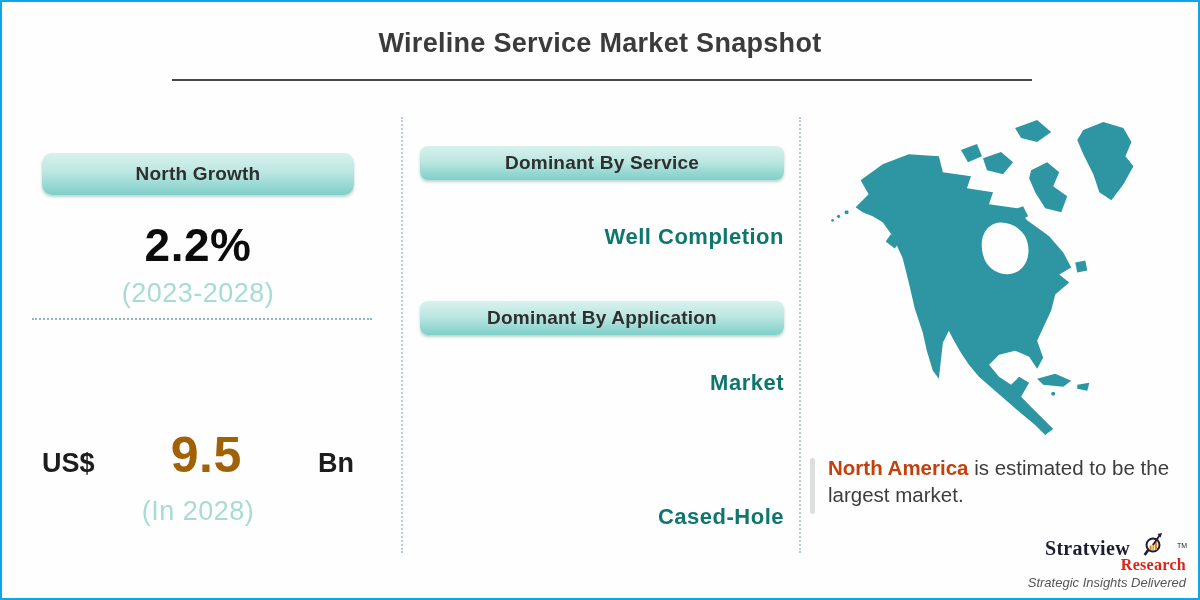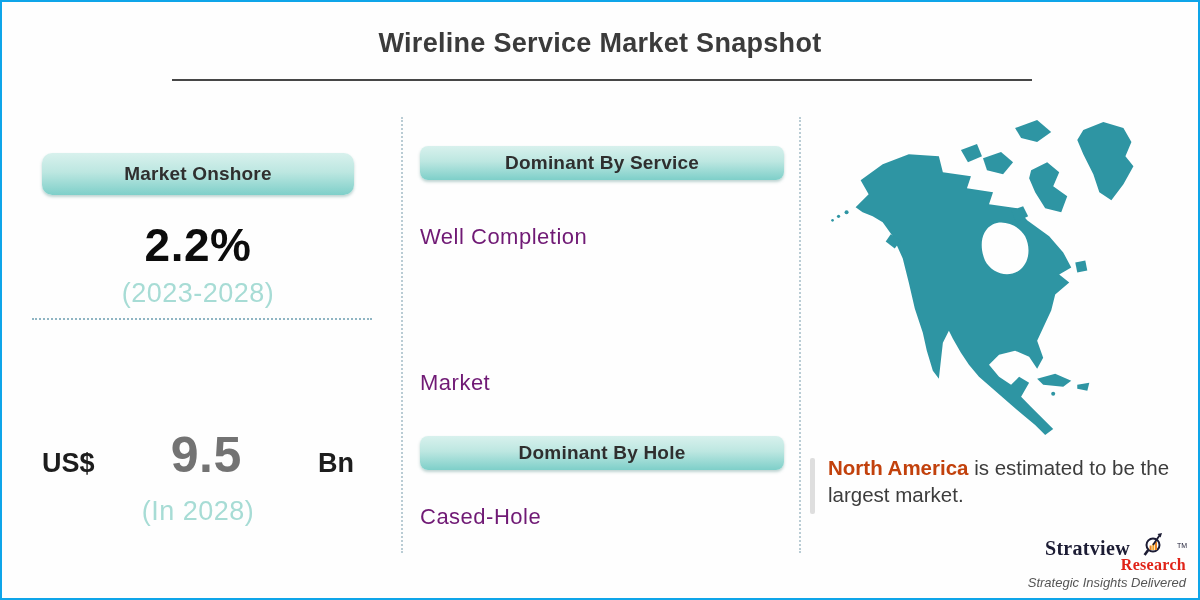--- a/index.html
+++ b/index.html
@@ -38,25 +38,25 @@
   }
   .teal-note{
     position:absolute;left:40px;width:312px;text-align:center;
     font-size:27px;font-weight:500;color:#a7dcd5;letter-spacing:.5px;
   }
   .size-line{
     position:absolute;left:40px;width:312px;top:424px;
     display:flex;align-items:baseline;justify-content:space-between;
   }
   .size-line .cur,.size-line .unit{font-size:27px;font-weight:600;color:#1d1d1d;}
-  .size-line .val{font-size:50px;font-weight:800;color:#737373;letter-spacing:.5px;}
+  .size-line .val{font-size:50px;font-weight:800;color:#a16207;letter-spacing:.5px;}
   
   .mid-value{
-    position:absolute;left:418px;width:364px;text-align:left;
-    font-size:22px;font-weight:400;color:#701a75;letter-spacing:.5px;
+    position:absolute;left:418px;width:364px;text-align:right;
+    font-size:22px;font-weight:700;color:#0f766e;letter-spacing:.5px;
   }
   
   .map-wrap{position:absolute;left:828px;top:110px;width:312px;height:336px;}
   .accent-bar{position:absolute;left:808px;top:456px;width:5px;height:56px;background:#dedede;border-radius:2px;}
   .region-note{
     position:absolute;left:826px;top:452px;width:348px;
     font-size:20.5px;line-height:1.32;color:#3c3c3c;font-weight:400;
   }
   .region-note b{color:#c2410c;font-weight:700;}
   
@@ -73,44 +73,44 @@
 
 <div class="canvas">
 
   <div class="title">Wireline Service Market Snapshot</div>
   <div class="title-rule"></div>
 
   <div class="vdot one"></div>
   <div class="vdot two"></div>
 
   <div class="pill left" style="top:151px">
-    <span>Market Onshore</span>
+    <span>North Growth</span>
   </div>
   <div class="big-number">2.2%</div>
   <div class="teal-note" style="top:276px">(2023-2028)</div>
 
   <div class="hdot"></div>
 
   <div class="size-line">
     <span class="cur">US$</span>
       <span class="val">9.5</span>
       <span class="unit">Bn</span>
   </div>
   <div class="teal-note" style="top:494px">(In 2028)</div>
 
   <div class="pill mid" style="top:144px">
     <span>Dominant By Service</span>
   </div>
   <div class="mid-value" style="top:222px">Well Completion</div>
 
+  <div class="pill mid" style="top:299px">
+    <span>Dominant By Application</span>
+  </div>
   <div class="mid-value" style="top:368px">Market</div>
 
-  <div class="pill mid" style="top:434px">
-    <span>Dominant By Hole</span>
-  </div>
   <div class="mid-value" style="top:502px">Cased-Hole</div>
 
   <div class="map-wrap">
     <svg width="312" height="336" viewBox="0 0 310 335" xmlns="http://www.w3.org/2000/svg">
       <g fill="#2E95A3" stroke="none">
 
         <path fill-rule="evenodd" d="M25,95 L38,82 L30,68 L52,52 L78,42 L108,44 L112,60 L140,64 L136,76 L162,80 L158,92 L186,96 L196,108 L218,124 L232,140 L240,155 L228,162 L238,170 L224,182 L220,198 L212,215 L206,228 L212,245 L206,256 L198,244 L184,238 L168,242 L158,252 L168,264 L180,272 L188,264 L198,270 L190,284 L200,294 L210,304 L222,316 L214,322 L204,312 L192,302 L180,292 L164,278 L148,264 L138,252 L130,240 L122,226 L118,218 L112,230 L110,248 L108,266 L102,258 L96,238 L92,220 L84,196 L78,170 L72,146 L62,124 L52,110 L42,104 L32,100 Z
                  M162,112 C150,118 148,134 154,148 C160,160 176,166 188,158 C198,151 200,136 194,124 C188,113 172,107 162,112 Z"></path>
 
         <path d="M252,18 L272,10 L292,16 L300,30 L294,44 L302,54 L292,72 L280,88 L268,80 L262,62 L252,42 L246,28 Z"></path>

